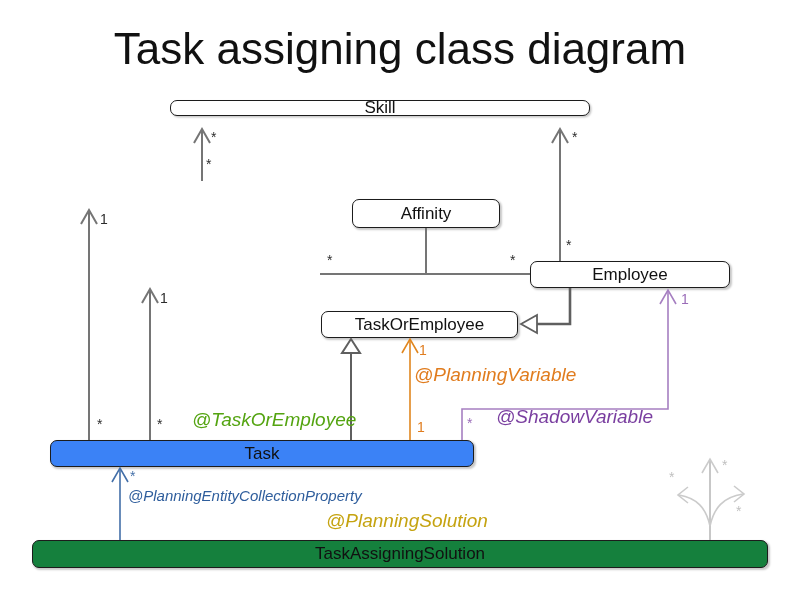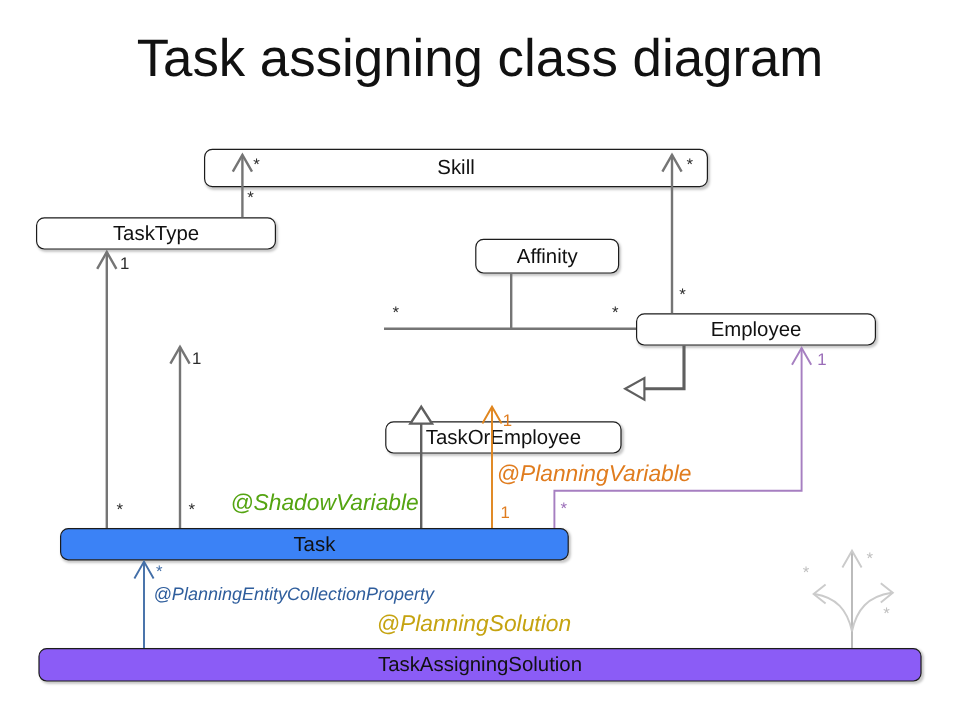--- a/index.html
+++ b/index.html
@@ -10,57 +10,54 @@
   #diagram-title{
     position:absolute;top:24px;left:0;width:100%;text-align:center;
     font-size:44px;font-weight:400;color:#111;letter-spacing:0px;
   }
   .uml-box{
     position:absolute;background:#ffffff;border:1.4px solid #1c1c1c;border-radius:7px;
     display:flex;align-items:center;justify-content:center;
     font-size:17px;color:#111;box-shadow:1.5px 1.5px 2px rgba(0,0,0,0.22);
     box-sizing:border-box;
   }
-  .b-skill{left:170px;top:100px;width:420px;height:32px;margin-top:24px;}
+  .b-skill{left:170px;top:100px;width:420px;height:16px;}
   .b-tasktype{left:30px;top:181px;width:200px;height:27px;}
-  .b-affinity{left:352px;top:199px;width:120px;height:29px;margin-left:44px;}
+  .b-affinity{left:352px;top:199px;width:148px;height:29px;}
   .b-customer{left:122px;top:260px;width:198px;height:28px;}
   .b-employee{left:530px;top:261px;width:200px;height:27px;}
-  .b-taskoremployee{left:321px;top:311px;width:197px;height:27px;margin-top:40px;}
+  .b-taskoremployee{left:321px;top:311px;width:197px;height:27px;}
   .b-task{left:50px;top:440px;width:424px;height:27px;background:#3b82f6;}
-  .b-solution{left:32px;top:540px;width:736px;height:28px;background:#8b5cf6;}
+  .b-solution{left:32px;top:540px;width:736px;height:28px;background:#15803d;}
   svg.links{position:absolute;left:0;top:0;pointer-events:none;}
   .mlabel{
     position:absolute;font-size:14px;color:#2b2b2b;line-height:1;
   }
   .annot{
     position:absolute;font-style:italic;font-size:19px;line-height:1.1;white-space:nowrap;
   }
   .annot.green{color:#54a411;}
   .annot.orange{color:#e07c1e;}
   .annot.purple{color:#7a3fa0;}
   .annot.blue{color:#2e5d9c;font-size:15px;}
-  .annot.gold{color:#c5a310;}
+  .annot.gold{color:#c5a310;margin-left:12px;}
   .mlabel.orange{color:#e07c1e;}
   .mlabel.purple{color:#9a6cb8;}
   .mlabel.blue{color:#436fa8;}
   .mlabel.faded{color:#bfbfbf;}
 </style>
 </head>
 <body>
 
 <div id="stage">
 
   <div id="diagram-title">Task assigning class diagram</div>
 
   <div class="uml-box b-skill">
     <span>Skill</span>
-  </div>
-  <div class="uml-box b-tasktype">
-    <span>TaskType</span>
   </div>
   <div class="uml-box b-affinity">
     <span>Affinity</span>
   </div>
   <div class="uml-box b-employee">
     <span>Employee</span>
   </div>
   <div class="uml-box b-taskoremployee">
     <span>TaskOrEmployee</span>
   </div>
@@ -145,18 +142,19 @@
   <span class="mlabel" style="left:157px;top:417px;">*</span>
   <span class="mlabel orange" style="left:419px;top:343px;">1</span>
   <span class="mlabel orange" style="left:417px;top:420px;">1</span>
   <span class="mlabel purple" style="left:681px;top:292px;">1</span>
   <span class="mlabel purple" style="left:467px;top:416px;">*</span>
   <span class="mlabel blue" style="left:130px;top:469px;">*</span>
   <span class="mlabel faded" style="left:722px;top:458px;">*</span>
   <span class="mlabel faded" style="left:669px;top:470px;">*</span>
   <span class="mlabel faded" style="left:736px;top:504px;">*</span>
 
-  <span class="annot green" style="left:192px;top:410px;">@ShadowVariable</span>
-  <span class="annot orange" style="left:414px;top:365px;margin-top:21px;">@PlanningVariable</span>
+  <span class="annot green" style="left:192px;top:410px;">@TaskOrEmployee</span>
+  <span class="annot orange" style="left:414px;top:365px;">@PlanningVariable</span>
+  <span class="annot purple" style="left:496px;top:407px;">@ShadowVariable</span>
   <span class="annot blue" style="left:128px;top:488px;">@PlanningEntityCollectionProperty</span>
   <span class="annot gold" style="left:314px;top:511px;">@PlanningSolution</span>
 
 </div>
 
 </body></html>

